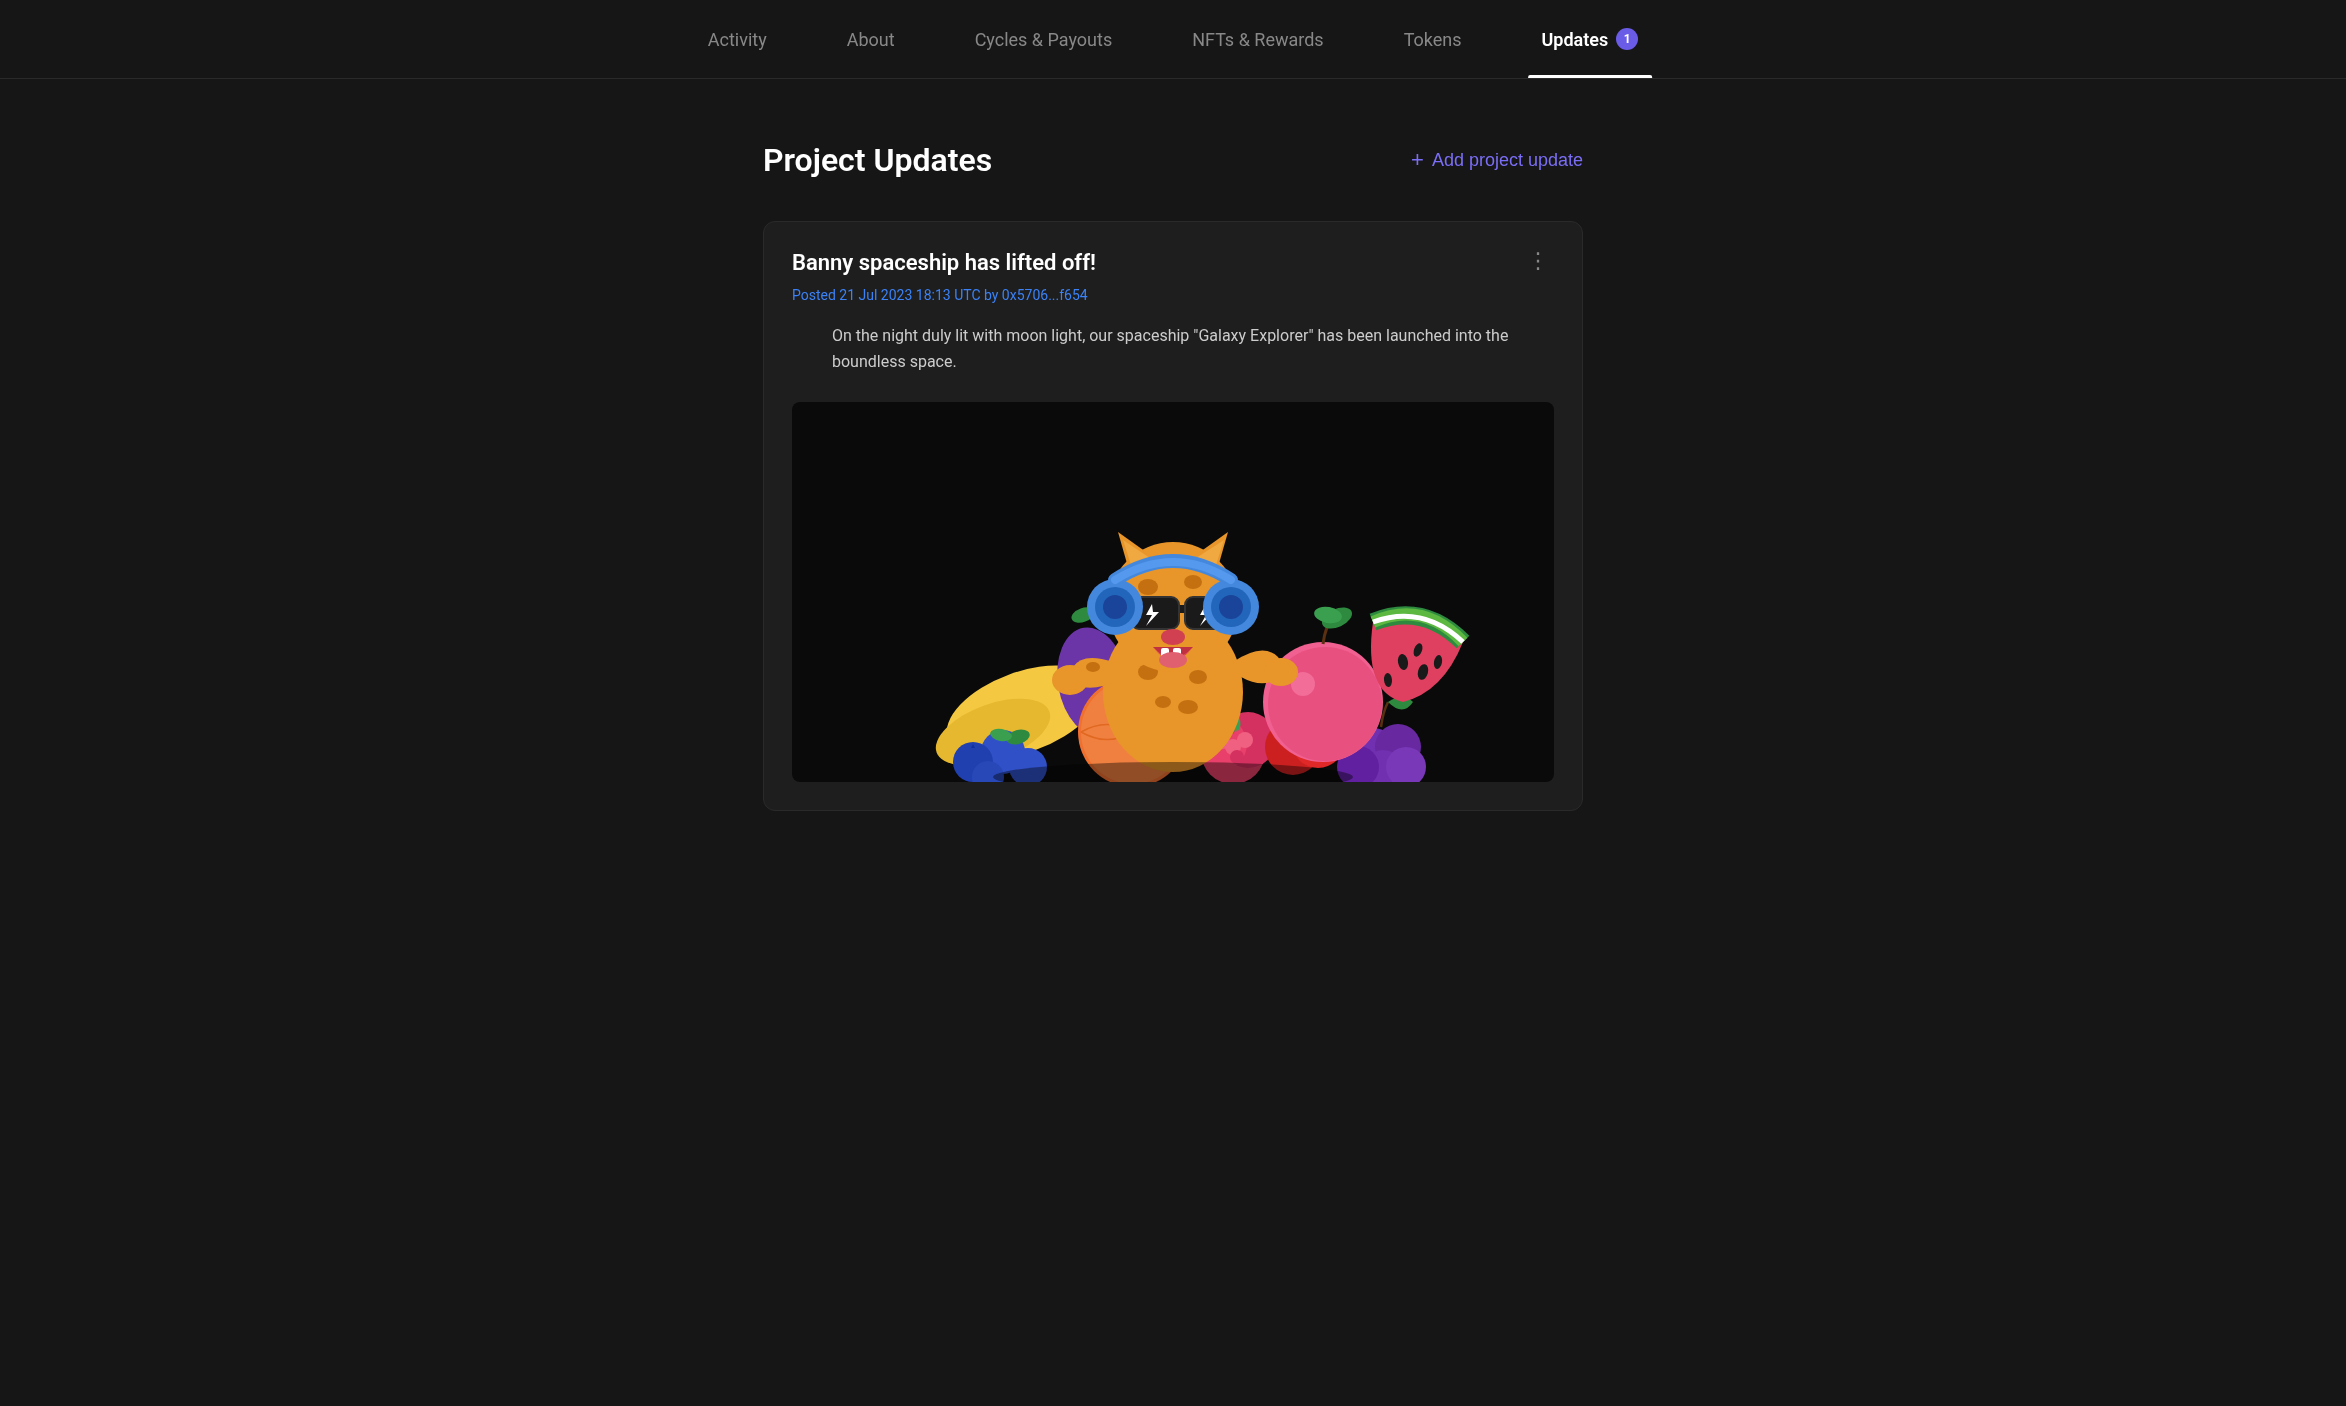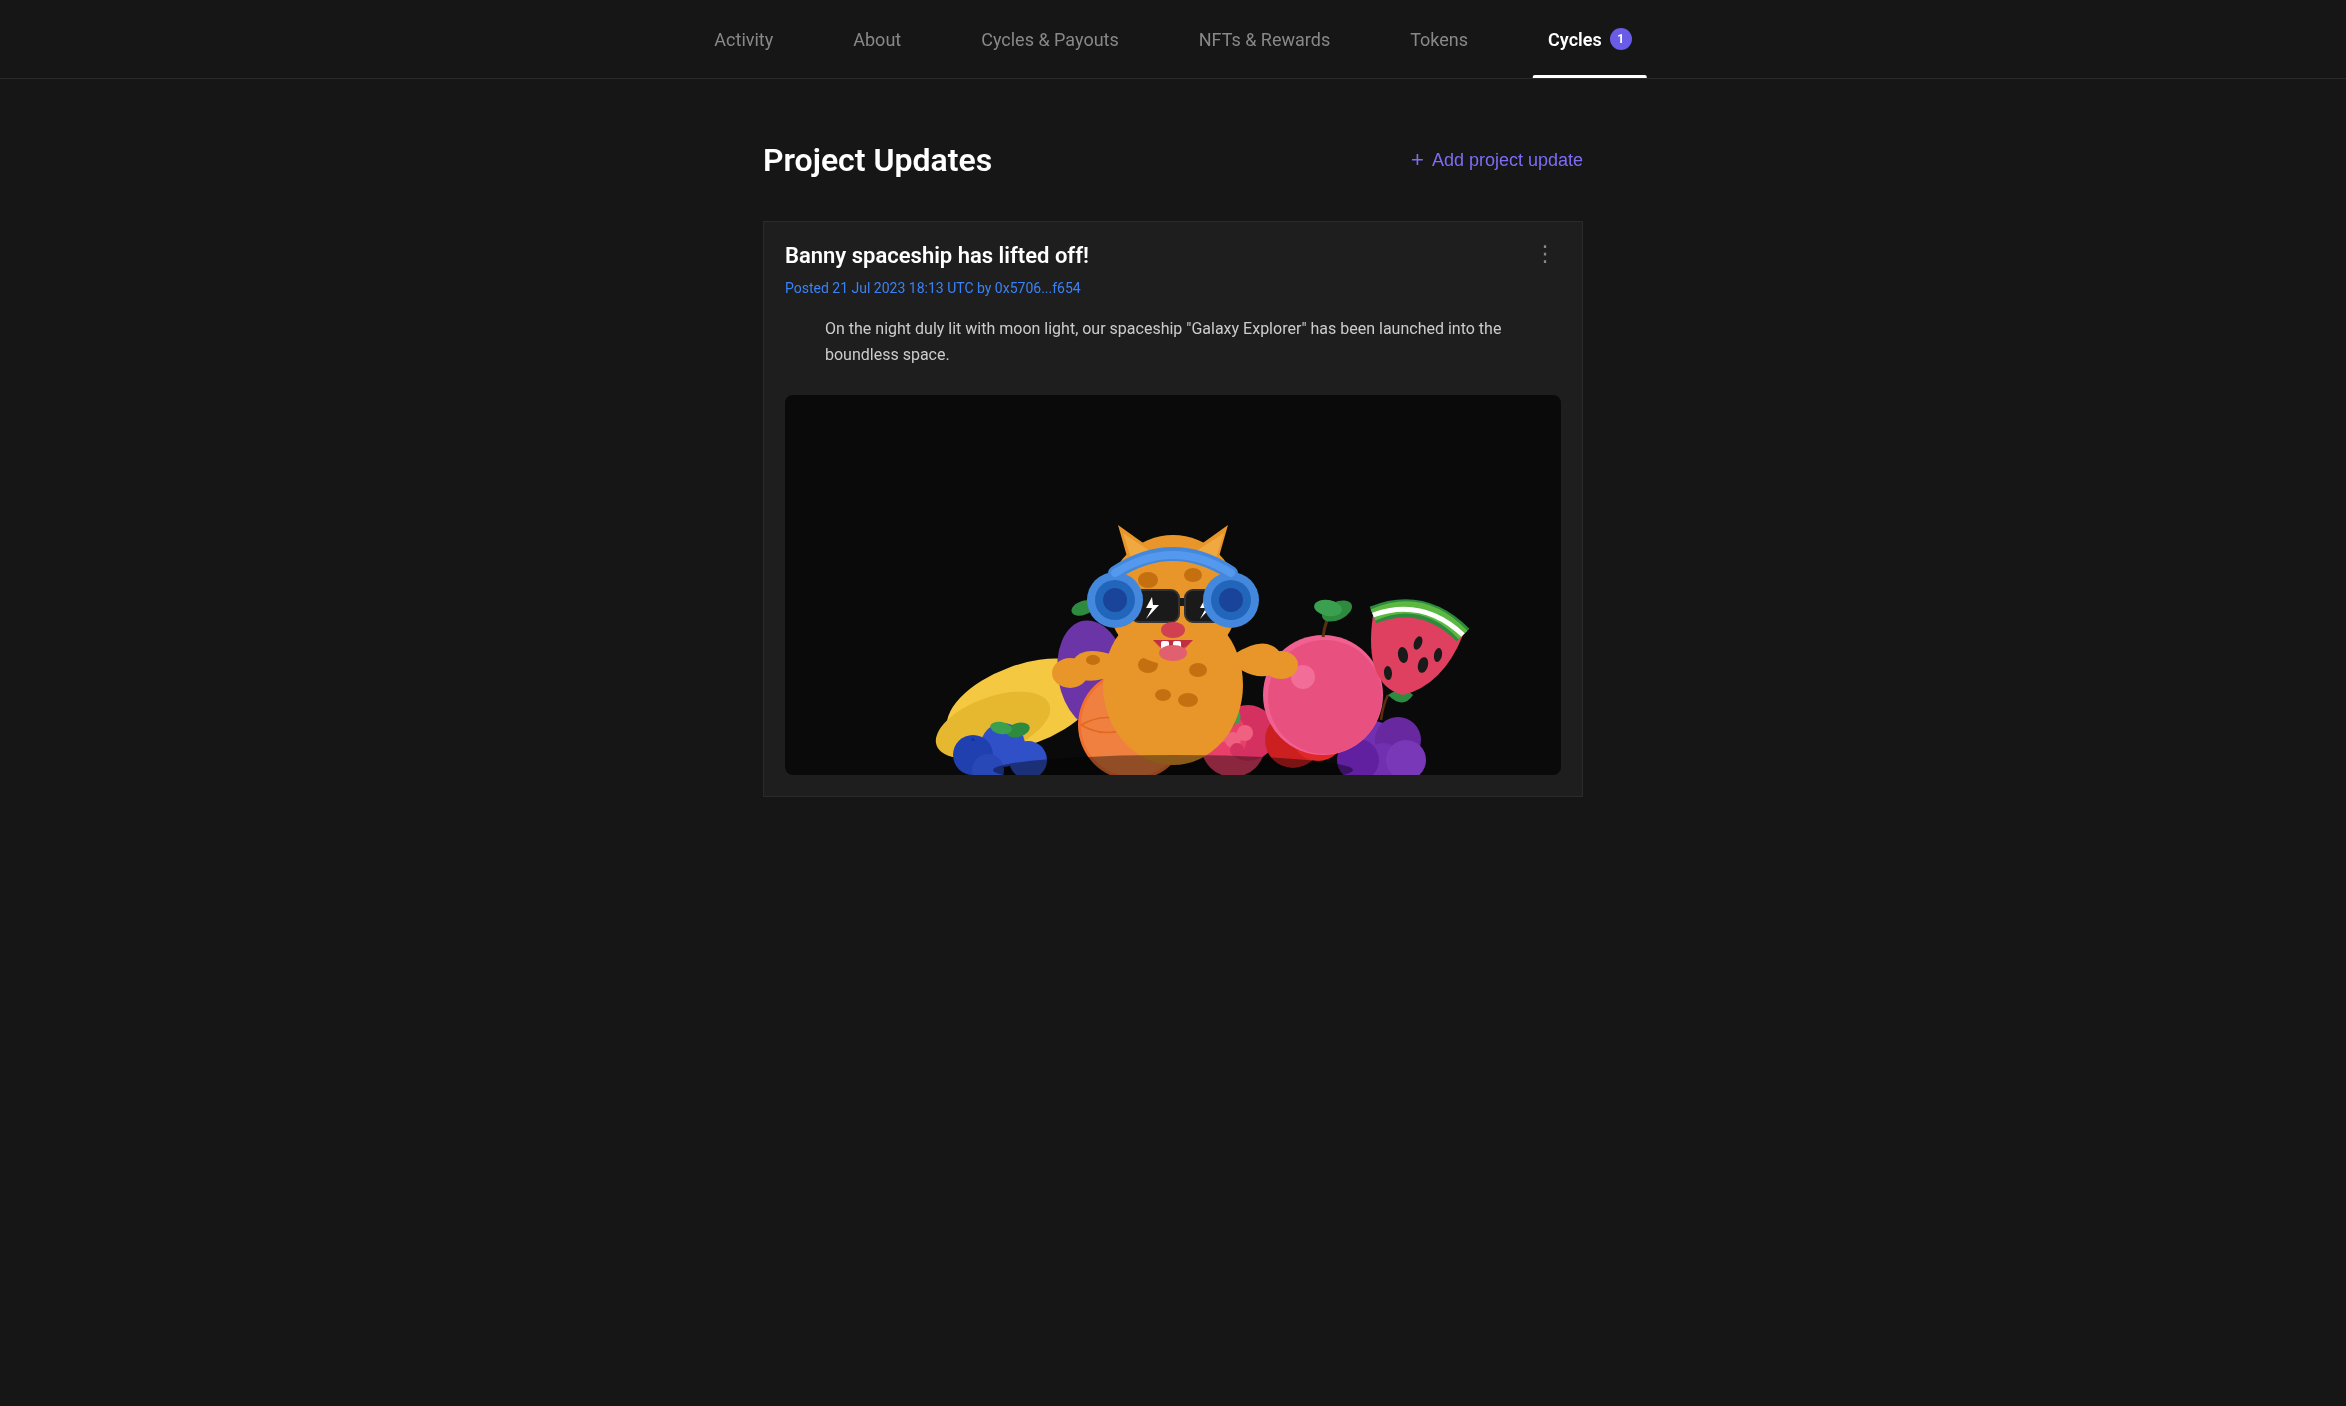--- a/index.html
+++ b/index.html
@@ -108,22 +108,22 @@
     }
 
     .plus-icon {
       font-size: 22px;
       font-weight: 300;
     }
 
     .update-card {
       background-color: #1e1e1e;
       border: 1px solid #2a2a2a;
-      border-radius: 0;
-      padding: 21px;
+      border-radius: 12px;
+      padding: 28px;
       overflow: hidden;
     }
 
     .update-card-header {
       display: flex;
       align-items: flex-start;
       justify-content: space-between;
       margin-bottom: 12px;
     }
 
@@ -196,21 +196,21 @@
           <span>NFTs &amp; Rewards</span>
         </span>
       </a>
       <a class="nav-tab" href="#">
         <span class="nav-tab-inner">
           <span>Tokens</span>
         </span>
       </a>
       <a class="nav-tab active" href="#">
         <span class="nav-tab-inner">
-          <span>Cycles</span>
+          <span>Updates</span>
           <span class="badge">1</span>
         </span>
       </a>
     </div>
 </nav>
 
 <main class="main-content">
   <div class="page-header">
     <h1 class="page-title">Project Updates</h1>
     <button class="add-update-btn">

